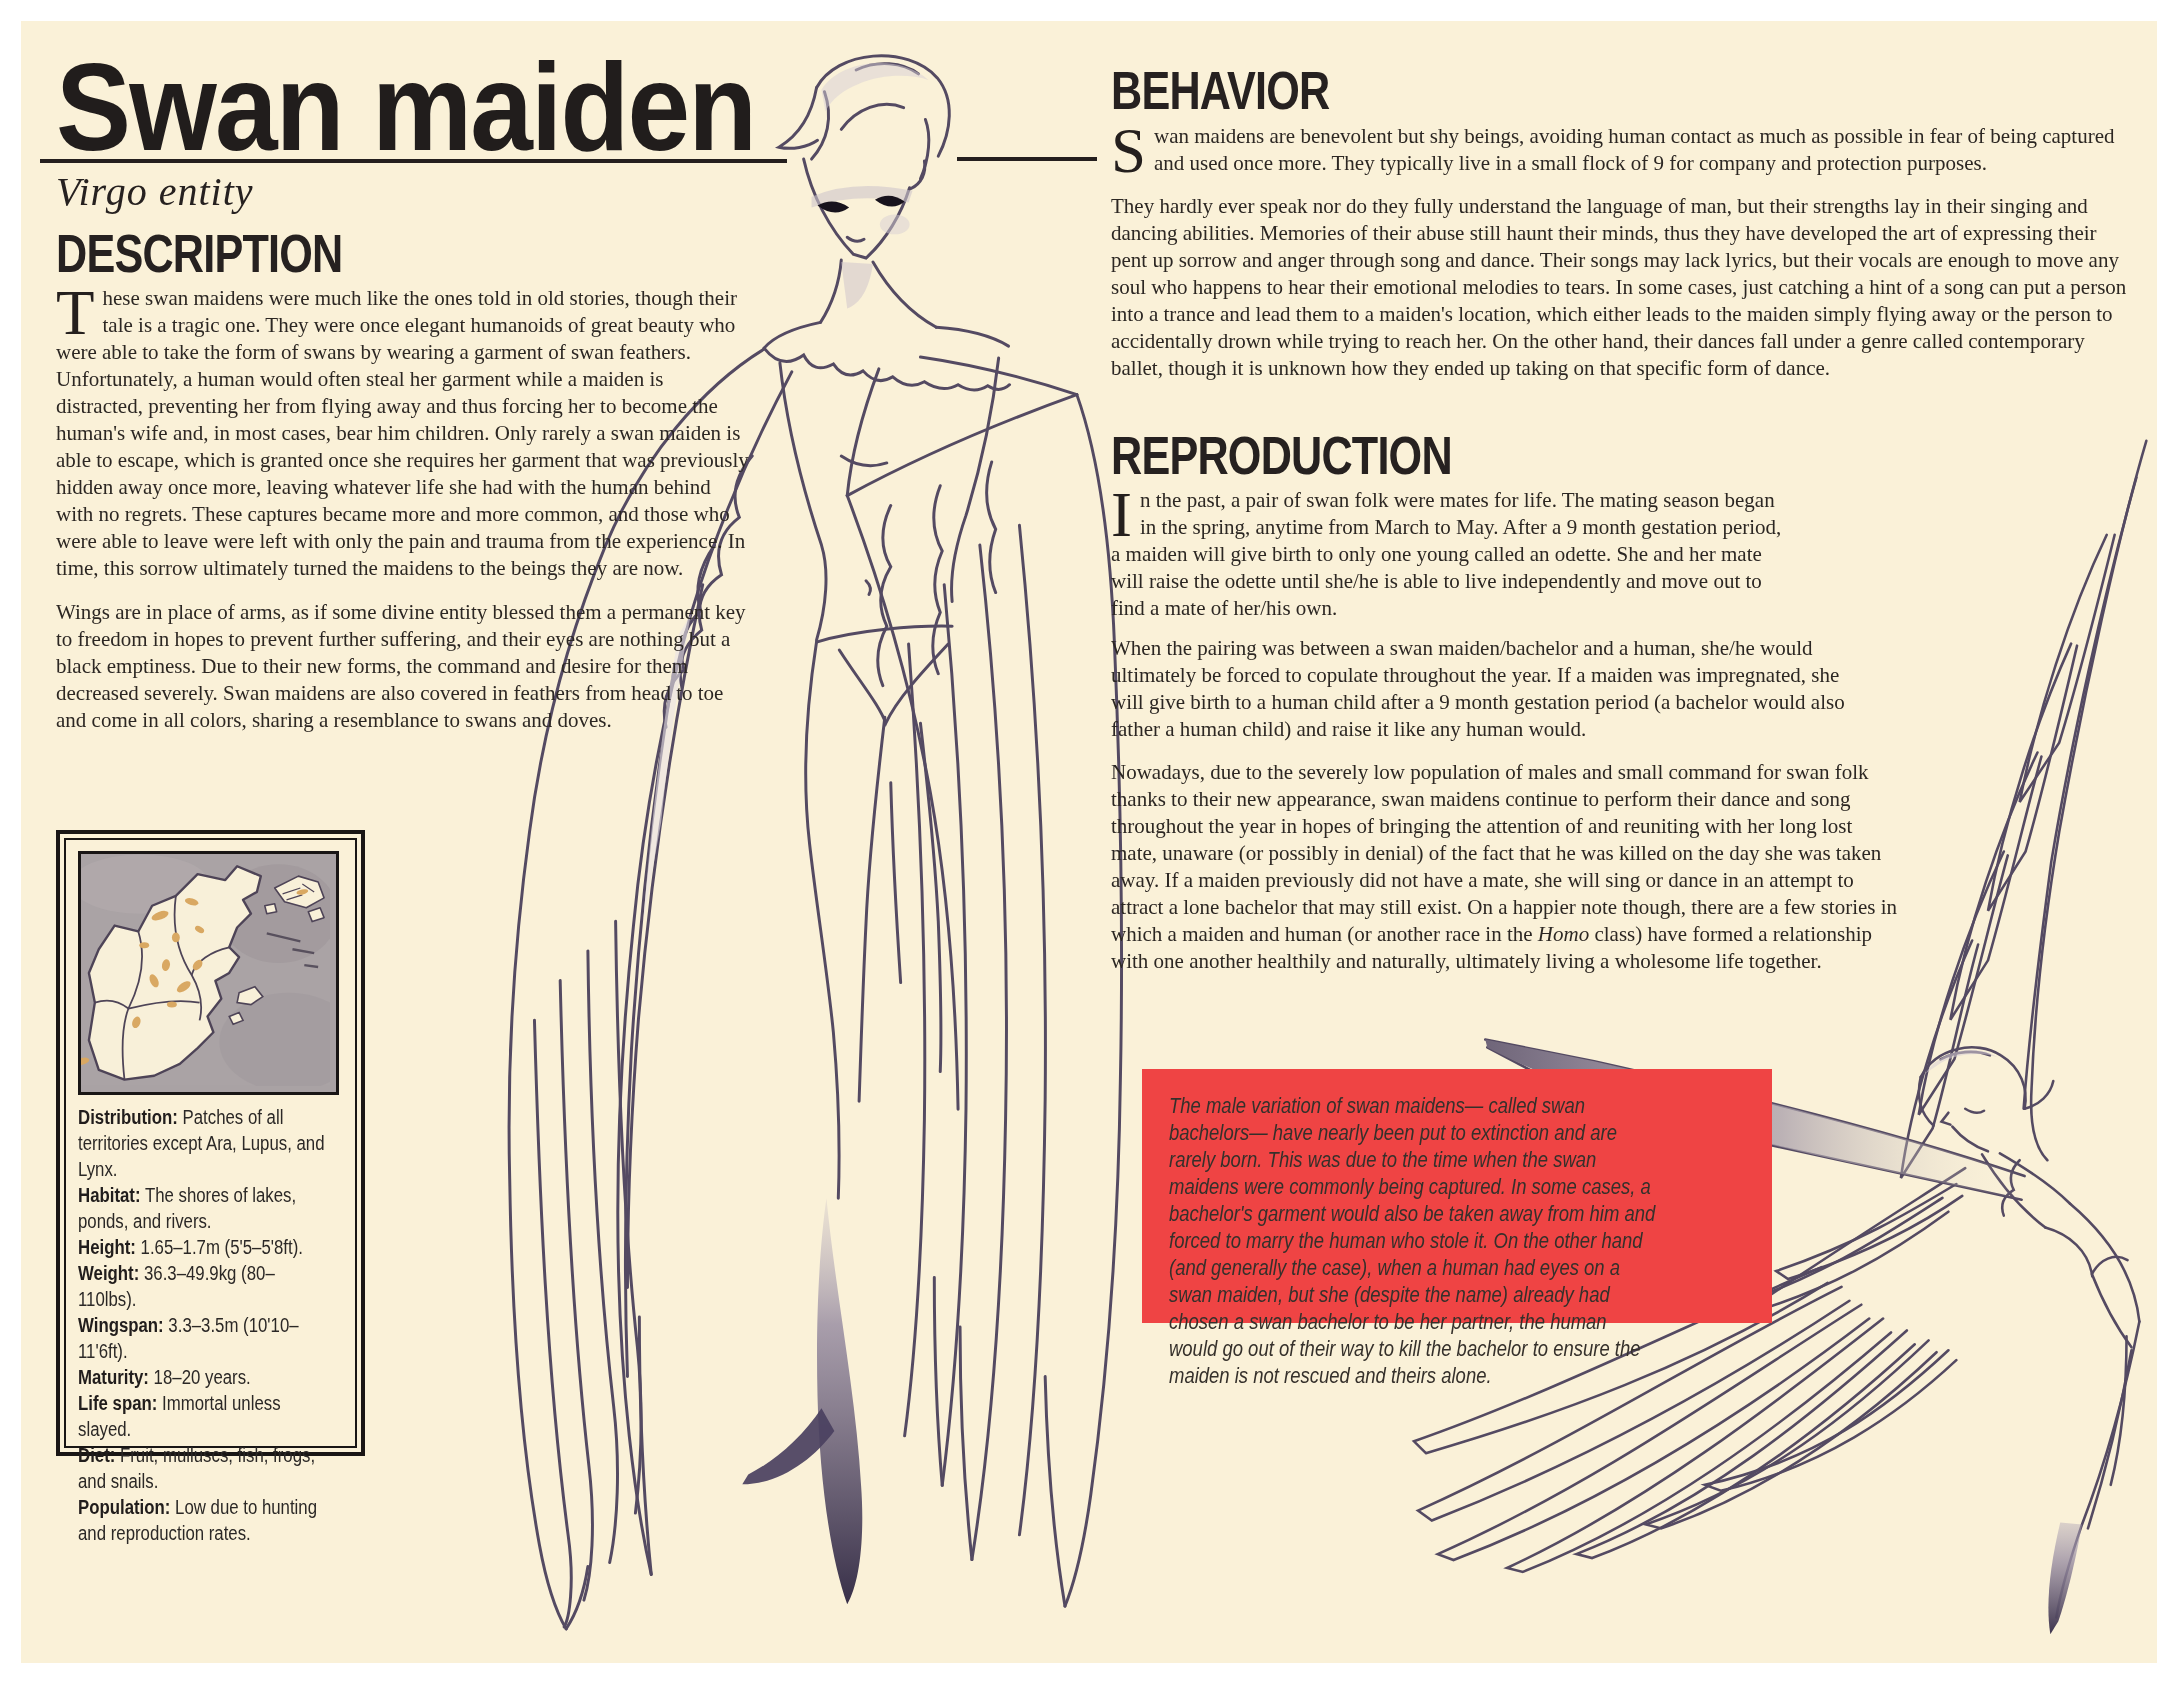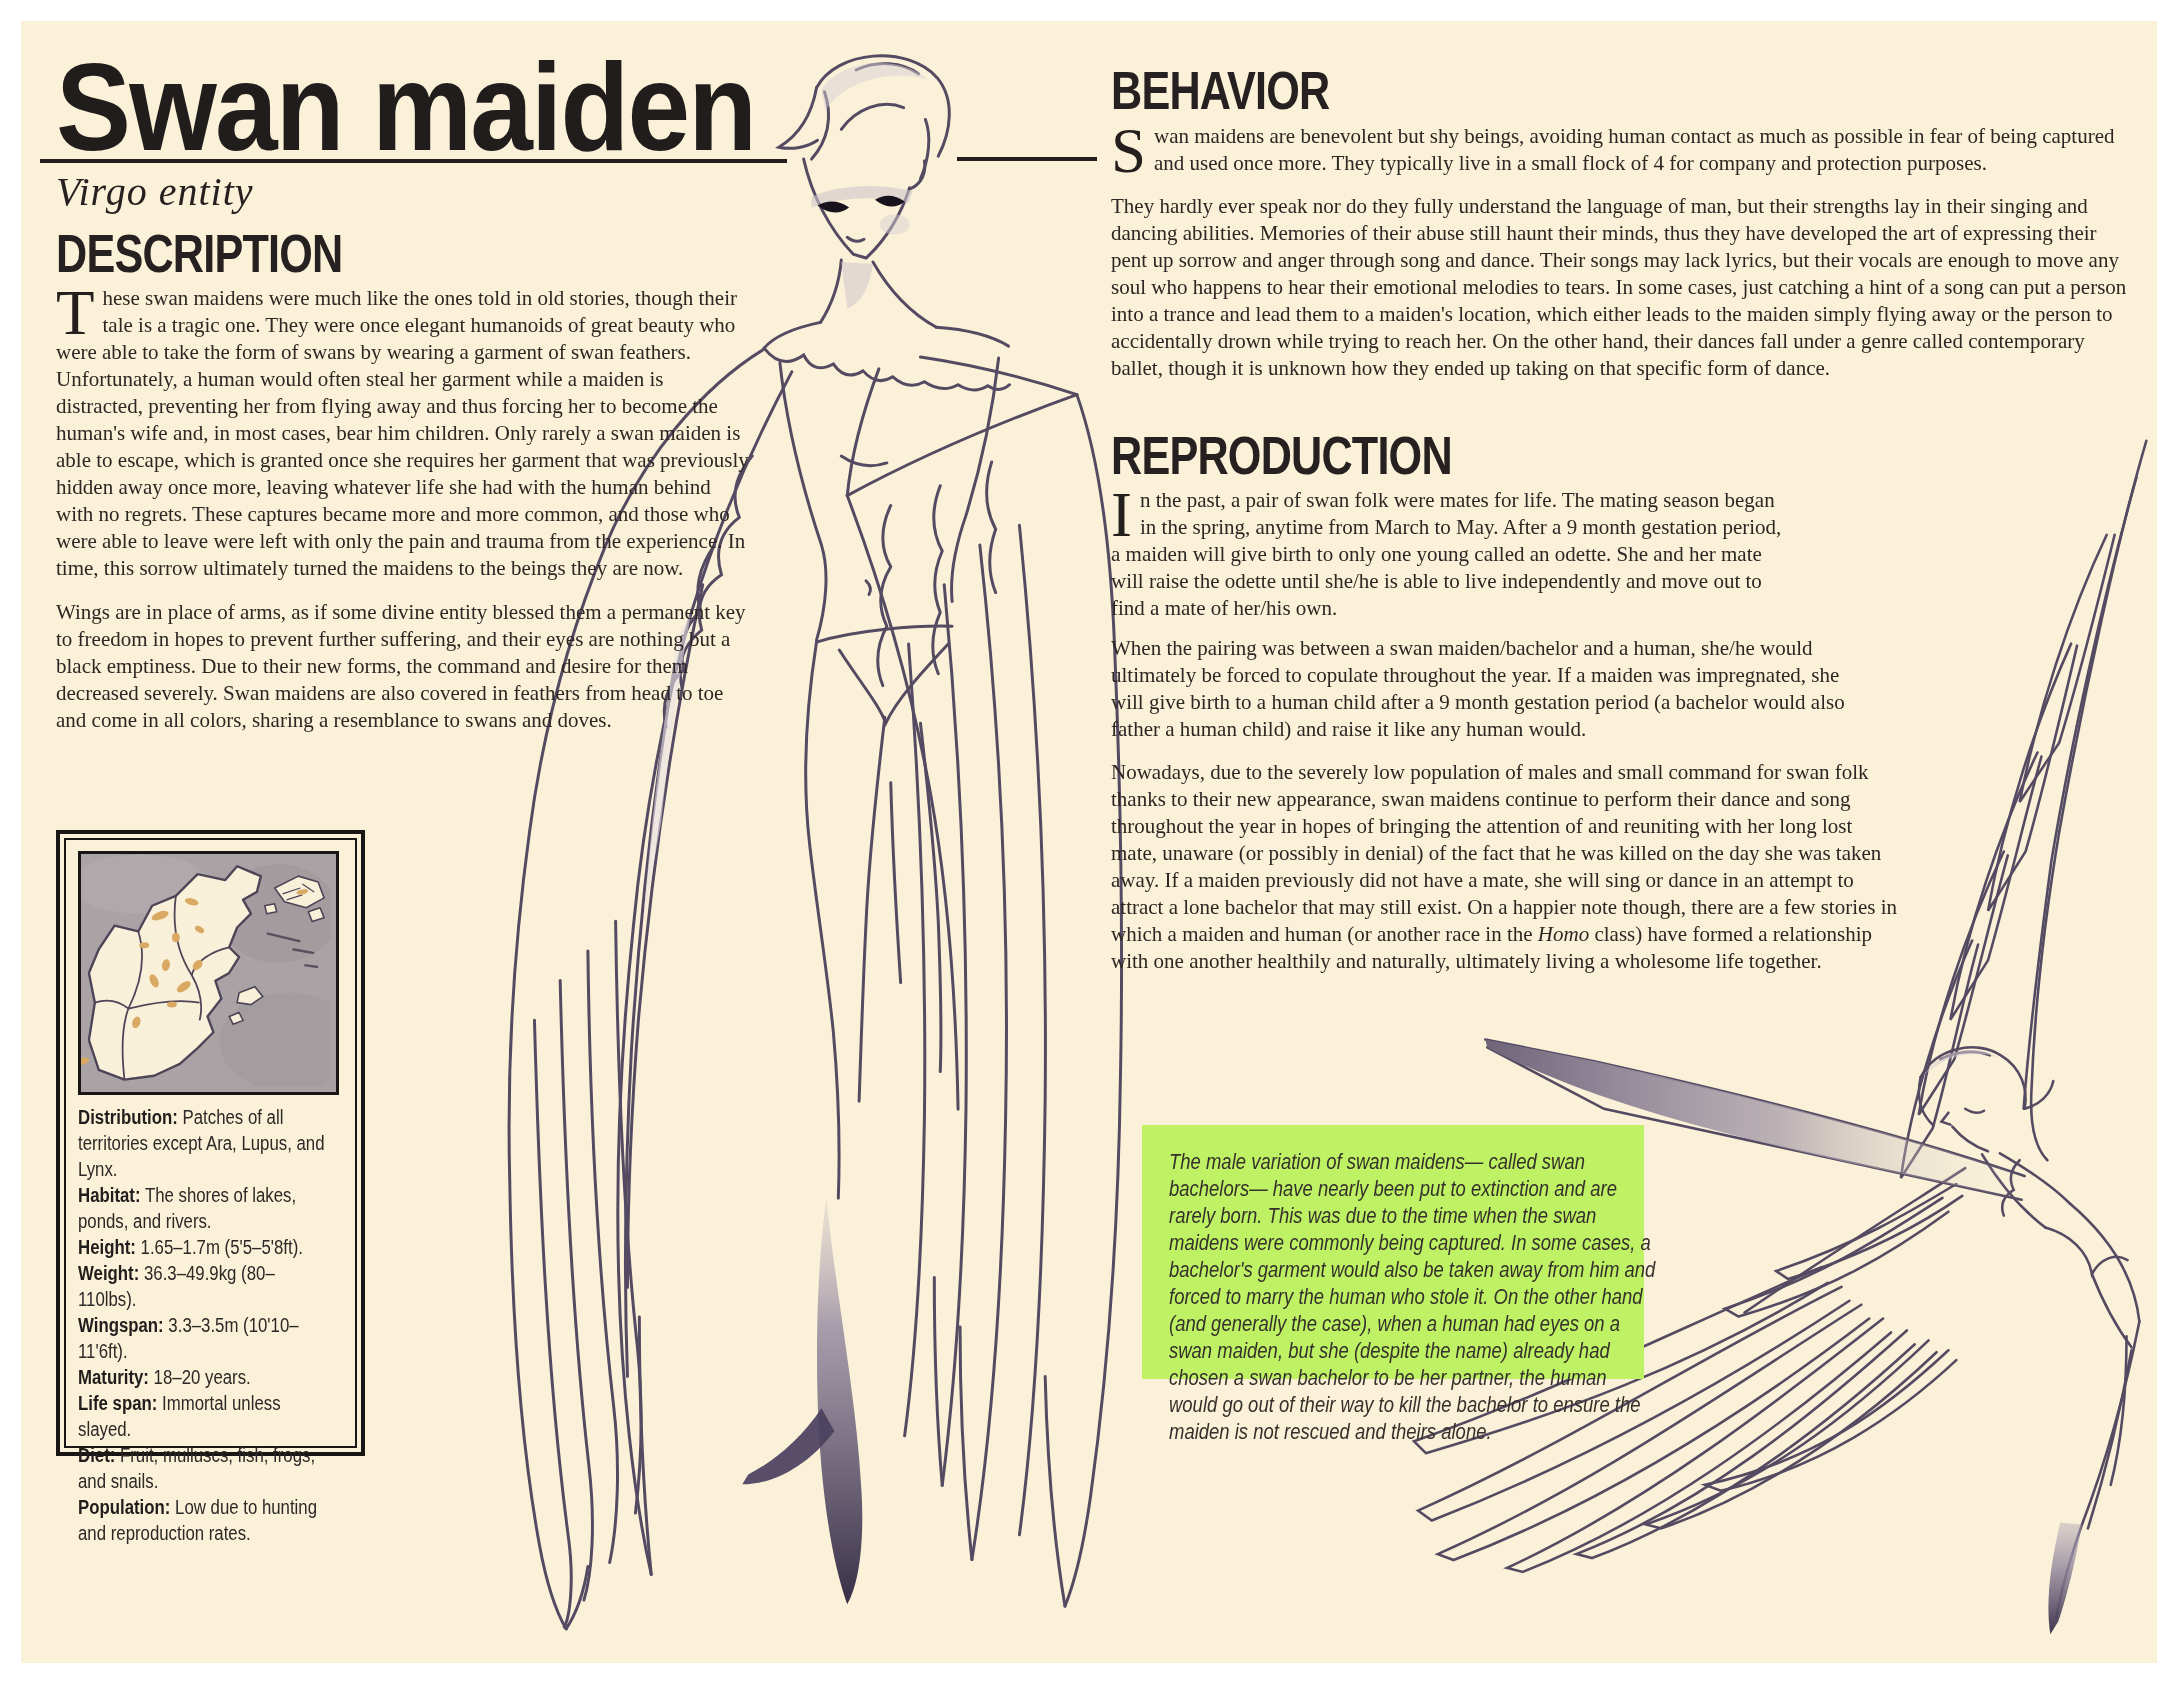--- a/index.html
+++ b/index.html
@@ -30,21 +30,21 @@
   
   .statframe { left:56px; top:830px; width:309px; height:626px; border:4px solid #191615; background:#faf1d8; box-sizing:border-box; }
   .statframe-inner { position:absolute; left:4px; top:4px; right:4px; bottom:4px; border:2px solid #191615; padding:11px 10px 0 12px; box-sizing:border-box; }
   .mapbox { border:3px solid #191615; width:255px; height:238px; margin-bottom:9px; background:#a9a2a4; }
   .condblock { font-family:"Liberation Sans",sans-serif; color:#2b2826;
                transform:scaleX(0.84); transform-origin:0 0; }
   .stats { width:303px; font-size:20px; line-height:26px; }
   .stats b { font-weight:bold; color:#211d1c; }
 
   
-  .callout { left:1142px; top:1125px; width:502px; height:254px; background:#bef264; box-sizing:border-box; padding:23px 0 0 27px; }
+  .callout { left:1142px; top:1069px; width:630px; height:254px; background:#ef4444; box-sizing:border-box; padding:23px 0 0 27px; }
   .callout-text { width:584px; font-style:italic; font-size:22px; line-height:27px; color:#35302b; }
 
   .homo-italic { font-style:italic; }
 </style>
 </head>
 <body>
 
 <div class="canvas">
   <div class="page"></div>
 
@@ -286,21 +286,21 @@
         <span><b>Maturity:</b><span> 18–20 years.</span><br></span>
         <span><b>Life span:</b><span> Immortal unless slayed.</span><br></span>
         <span><b>Diet:</b><span> Fruit, mulluscs, fish, frogs, and snails.</span><br></span>
         <span><b>Population:</b><span> Low due to hunting and reproduction rates.</span></span>
       </div>
     </div>
   </div>
 
   <div class="abs z2 sechead" style="left:1111px; top:63px;">BEHAVIOR</div>
   <div class="abs z2 bodytext" style="left:1111px; top:123px; width:1024px;">
-    <p><span class="dropcap">S</span><span>wan maidens are benevolent but shy beings, avoiding human contact as much as possible in fear of being captured and used once more. They typically live in a small flock of 4 for company and protection purposes.</span></p>
+    <p><span class="dropcap">S</span><span>wan maidens are benevolent but shy beings, avoiding human contact as much as possible in fear of being captured and used once more. They typically live in a small flock of 9 for company and protection purposes.</span></p>
     <p style="margin-top:16px;">They hardly ever speak nor do they fully understand the language of man, but their strengths lay in their singing and dancing abilities. Memories of their abuse still haunt their minds, thus they have developed the art of expressing their pent up sorrow and anger through song and dance. Their songs may lack lyrics, but their vocals are enough to move any soul who happens to hear their emotional melodies to tears. In some cases, just catching a hint of a song can put a person into a trance and lead them to a maiden's location, which either leads to the maiden simply flying away or the person to accidentally drown while trying to reach her. On the other hand, their dances fall under a genre called contemporary ballet, though it is unknown how they ended up taking on that specific form of dance.</p>
   </div>
 
   <div class="abs z2 sechead" style="left:1111px; top:428px;">REPRODUCTION</div>
   <div class="abs z2 bodytext" style="left:1111px; top:487px; width:792px;">
     <p style="width:683px;"><span class="dropcap">I</span><span>n the past, a pair of swan folk were mates for life. The mating season began in the spring, anytime from March to May. After a 9 month gestation period, a maiden will give birth to only one young called an odette. She and her mate will raise the odette until she/he is able to live independently and move out to find a mate of her/his own.</span></p>
     <p style="width:748px; margin-top:8px;">When the pairing was between a swan maiden/bachelor and a human, she/he would ultimately be forced to copulate throughout the year. If a maiden was impregnated, she will give birth to a human child after a 9 month gestation period (a bachelor would also father a human child) and raise it like any human would.</p>
     <p style="width:792px; margin-top:16px;"><span>Nowadays, due to the severely low population of males and small command for swan folk thanks to their new appearance, swan maidens continue to perform their dance and song throughout the year in hopes of bringing the attention of and reuniting with her long lost mate, unaware (or possibly in denial) of the fact that he was killed on the day she was taken away. If a maiden previously did not have a mate, she will sing or dance in an attempt to attract a lone bachelor that may still exist. On a happier note though, there are a few stories in which a maiden and human (or another race in the </span><span class="homo-italic">Homo</span><span> class) have formed a relationship with one another healthily and naturally, ultimately living a wholesome life together.</span></p>
   </div>
 

